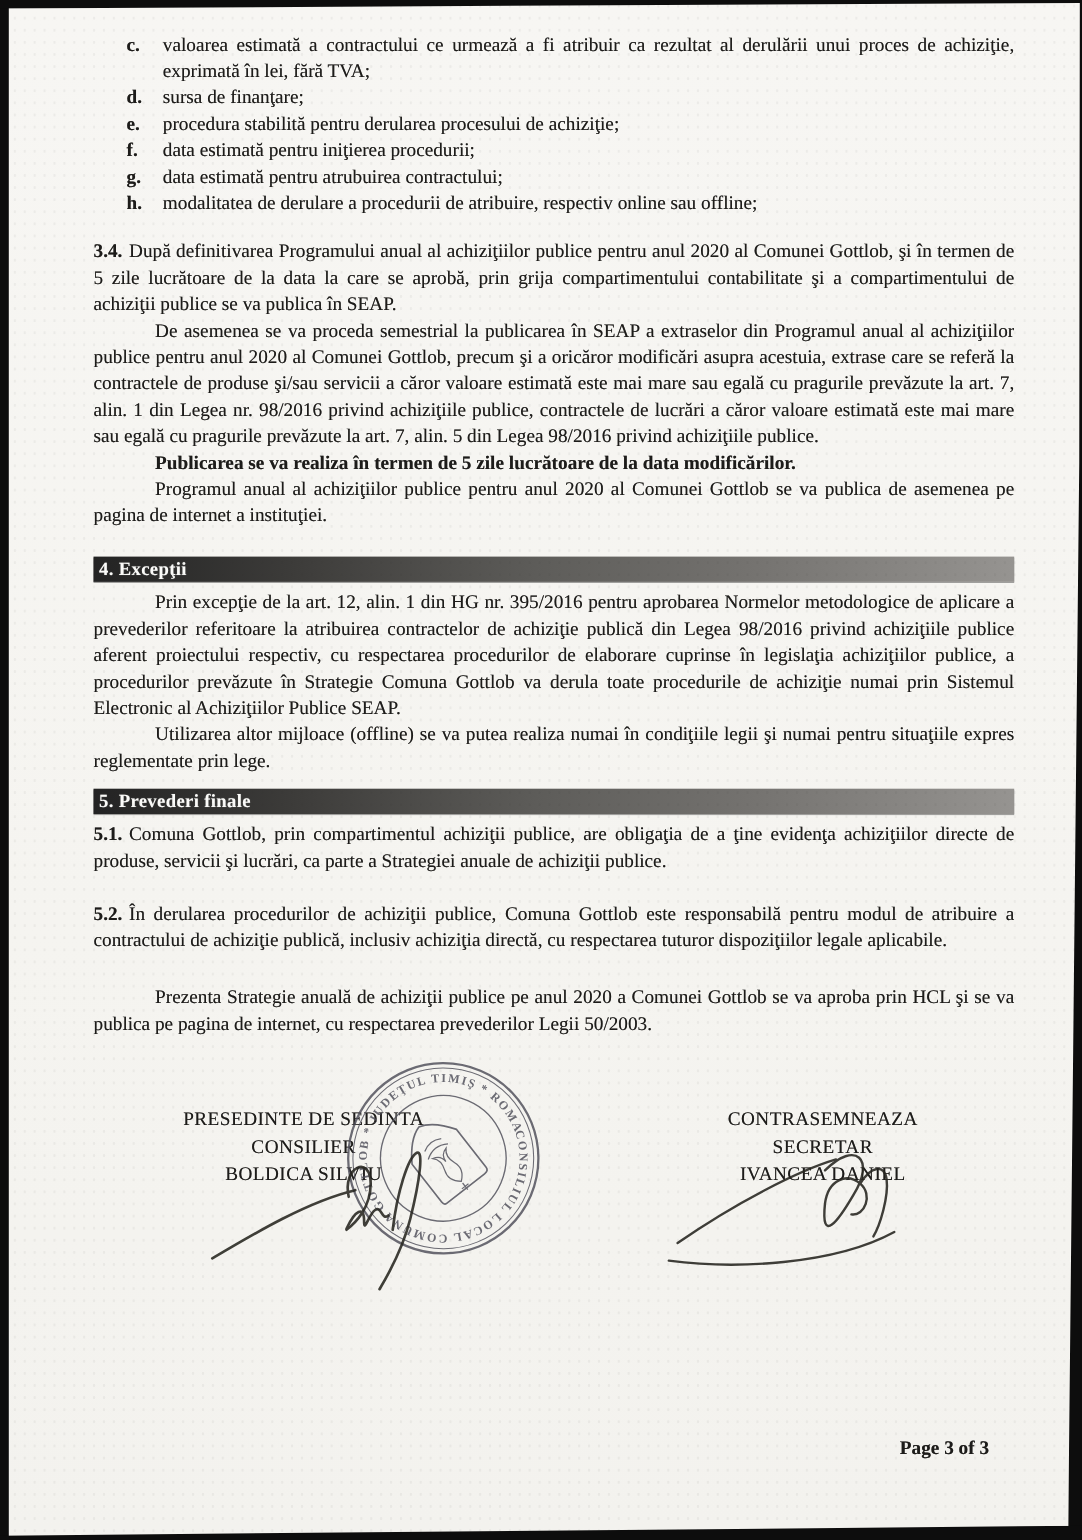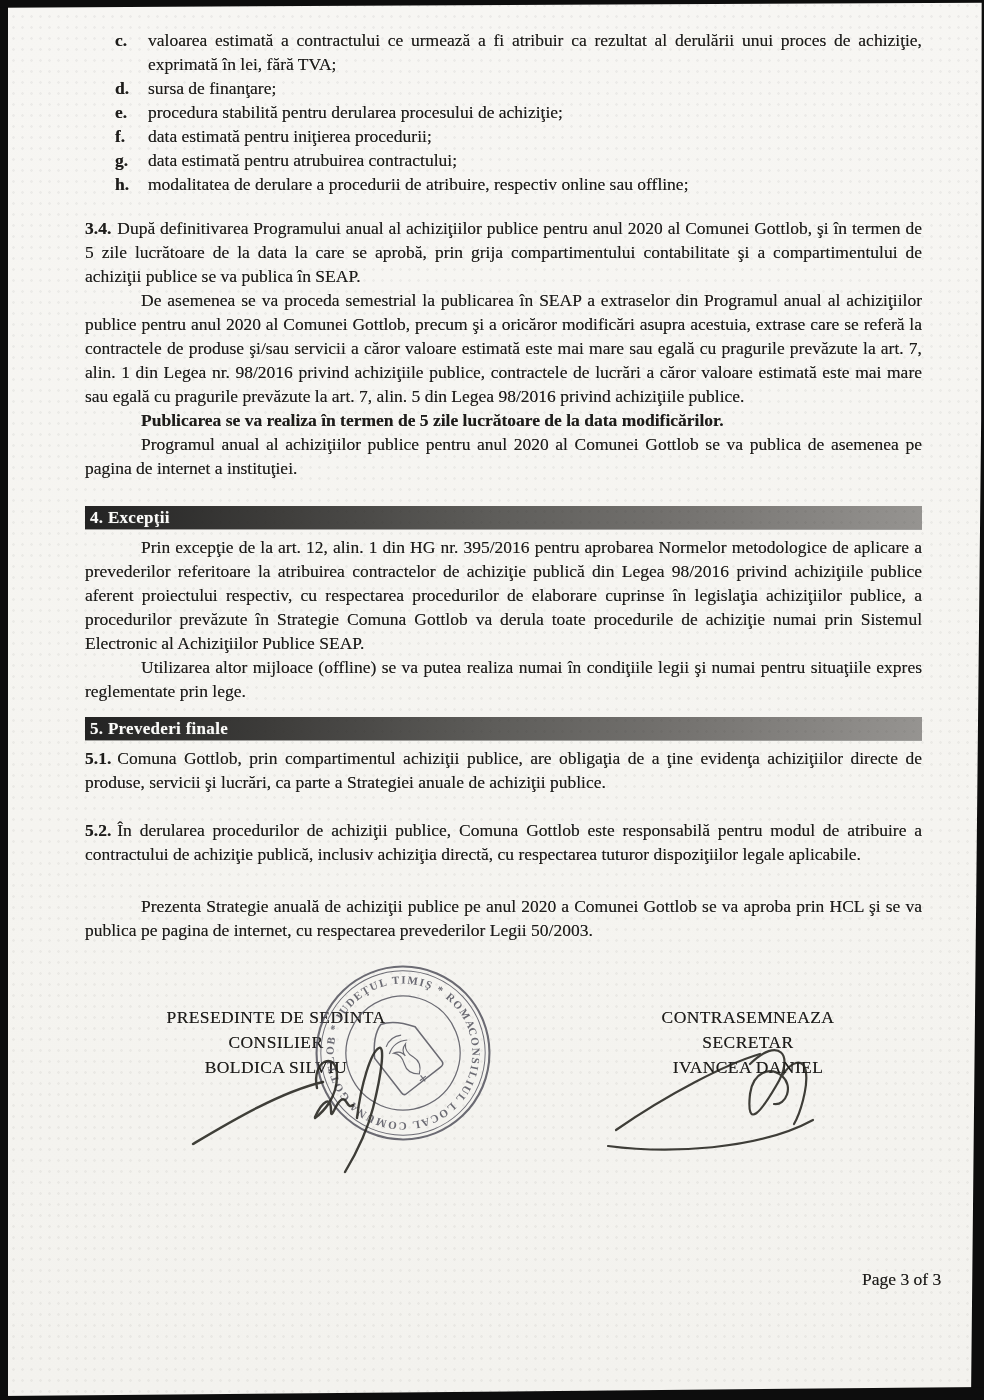--- a/index.html
+++ b/index.html
@@ -57,24 +57,23 @@
     font-size:17.5px;line-height:25px;letter-spacing:.4px;
     text-shadow:0 0 .6px rgba(25,24,22,.55);
   }
   .sign-left-block{left:136px;top:1005px;}
   .sign-right-block{left:608px;top:1005px;}
   .sig-svg{position:absolute;z-index:2;}
   .sig-left-svg{left:185px;top:1040px;}
   .sig-right-svg{left:598px;top:1028px;}
   .stamp-svg{position:absolute;left:308px;top:958px;z-index:1;opacity:.82;}
   .footer-page{
-    position:absolute;left:818px;top:1269px;z-index:3;
-    font-size:17.5px;font-weight:normal;
+    position:absolute;left:818px;top:1306px;z-index:3;
+    font-size:17.5px;font-weight:bold;
     text-shadow:0 0 .6px rgba(25,24,22,.55);
-    margin-left:44px;
   }
 </style>
 </head>
 <body>
 
 <div class="page">
 
   <div class="content">
 
     <div class="abc-list">

